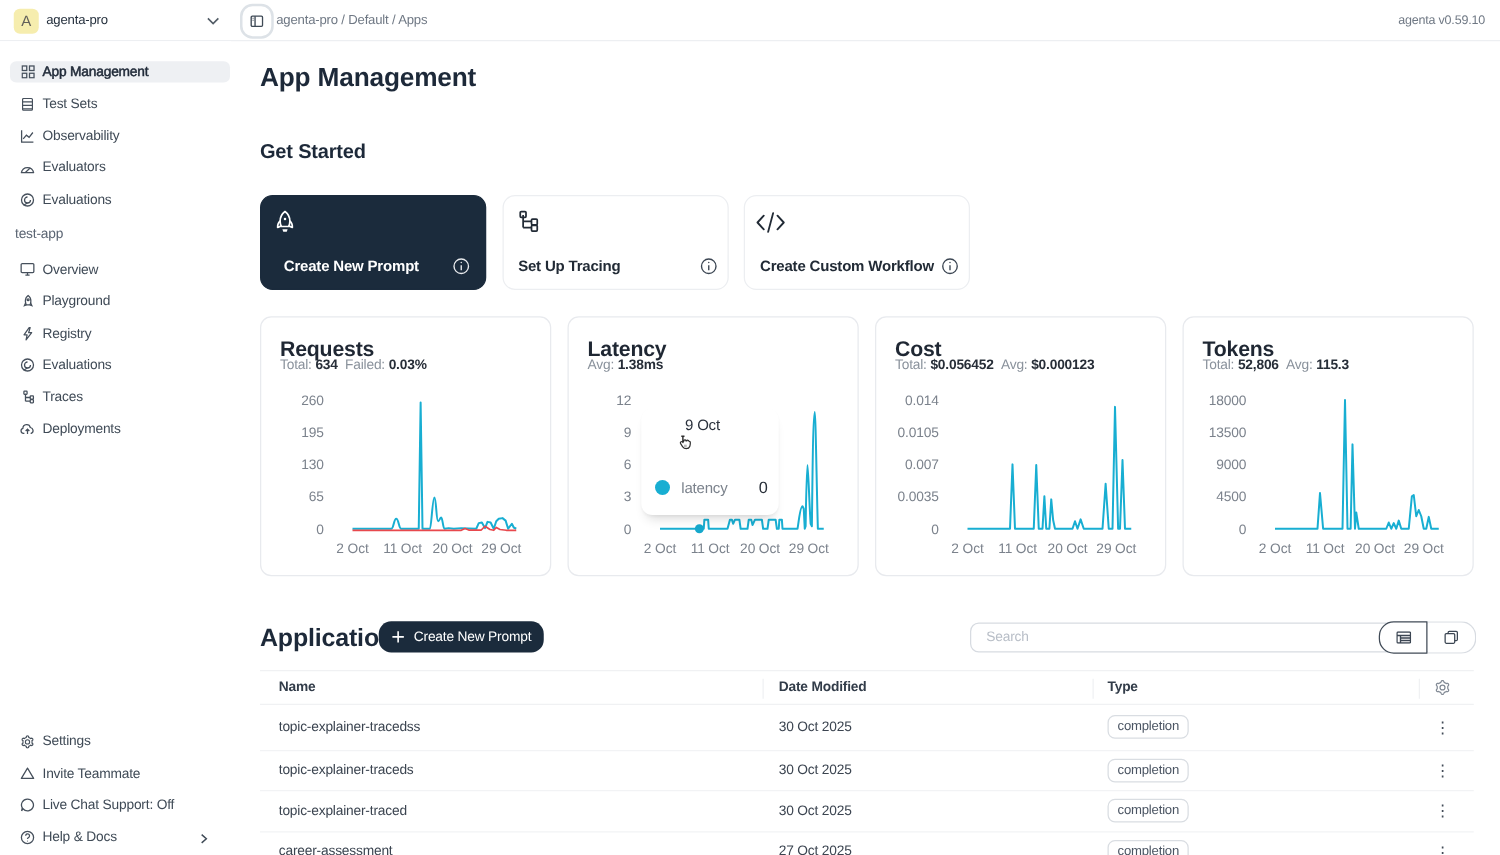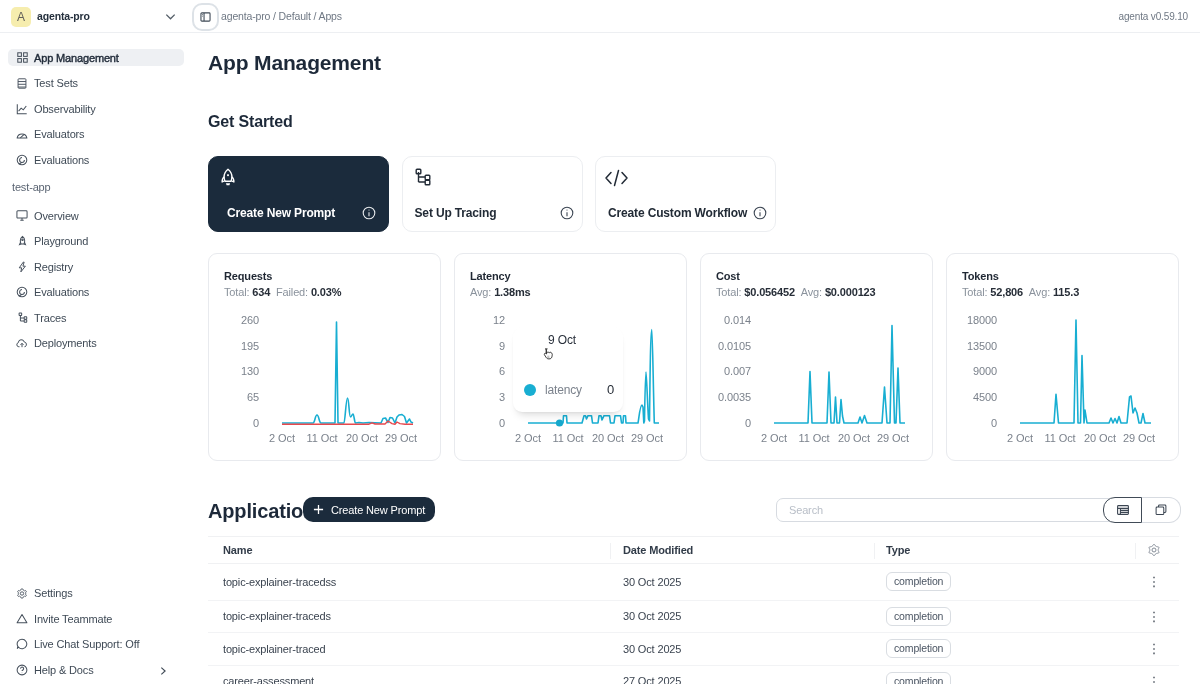--- a/index.html
+++ b/index.html
@@ -3,21 +3,21 @@
 <meta charset="utf-8">
 <style>
 * { margin:0; padding:0; box-sizing:border-box; }
 html,body { width:1200px; height:684px; overflow:hidden; background:#fff;
   font-family:"Liberation Sans", sans-serif; color:#374151; letter-spacing:-0.15px; }
 .topbar { position:absolute; left:0; top:0; width:1200px; height:33px;
   border-bottom:1px solid #edeff2; background:#fff; }
 .avatar { position:absolute; left:11px; top:7px; width:20px; height:20px;
   border-radius:5px; background:#f6edae; color:#62605a; font-size:12px;
   line-height:20px; text-align:center; }
-.wsname { position:absolute; left:37px; top:10px; font-size:10.5px; font-weight:bold; color:#25303d; }
+.wsname { position:absolute; left:37px; top:10px; font-size:10.5px; font-weight:normal; color:#25303d; }
 .tb-chev { position:absolute; left:164px; top:10px; width:13px; height:13px; color:#525c66; }
 .panel-btn { position:absolute; left:192px; top:3px; width:27px; height:28px;
   border:2.5px solid #dde2e7; border-radius:10px; background:#fff; display:flex;
   align-items:center; justify-content:center; color:#3f4a56; }
 .crumb { position:absolute; left:221px; top:10px; font-size:10.5px; color:#6f7884; }
 .version { position:absolute; right:12px; top:11px; font-size:10px; color:#6f7884; }
 
 .sidebar { position:absolute; left:0; top:33px; width:185px; bottom:0; background:#fff; }
 .snav { position:absolute; left:0; top:16px; width:185px; }
 .sitem { position:relative; height:17px; margin:0 0 8.5px 8px; width:176px;
@@ -41,21 +41,21 @@
 .gscard .icw { position:absolute; left:14px; top:11px; width:20px; height:20px; }
 .gscard .trow { position:absolute; left:12px; right:8px; top:49px; display:flex;
   align-items:center; justify-content:space-between; }
 .gscard .t { font-size:12px; font-weight:bold; color:#222b36; white-space:nowrap; }
 .gscard.dark .t { color:#fff; } .gscard.dark .trow { left:18px; right:12px; } .gscard.dark .icw { left:10.5px; }
 .gscard .info { width:14px; height:14px; color:#3c4653; }
 .gscard.dark .info { color:#e8eaed; }
 
 .stats { position:absolute; left:23px; top:220px; display:flex; gap:13px; }
 .stat { width:233px; height:208px; border:1px solid #e8eaee; border-radius:9px; background:#fff; position:relative; }
-.stat .st { position:absolute; left:15px; top:16px; font-size:11px; font-weight:bold; color:#1f2733; }
+.stat .st { position:absolute; left:15px; top:16px; font-size:17px; font-weight:bold; color:#1f2733; }
 .stat .ss { position:absolute; left:15px; top:32px; font-size:11px; color:#8a929c; }
 .stat .ss b { color:#272e38; }
 .stat svg.chart { position:absolute; left:0; top:55px; }
 .axis { font-size:11px; fill:#7b828c; letter-spacing:-0.1px; }
 
 .tooltip { position:absolute; left:58px; top:73px; width:110px; height:85px; background:#fff;
   border-radius:9px; box-shadow:0 7px 9px -5px rgba(0,0,0,.16), 0 1px 2px rgba(0,0,0,.03); z-index:5; }
 .tooltip .tdate { position:absolute; left:15px; top:6px; font-size:12px; color:#2a313c;margin-left:20px; }
 .tooltip .trow { position:absolute; left:11px; top:55px; right:9px; display:flex; align-items:center; }
 .tooltip .dot { width:12px; height:12px; border-radius:50%; background:#18aed2; margin-right:9px; }

